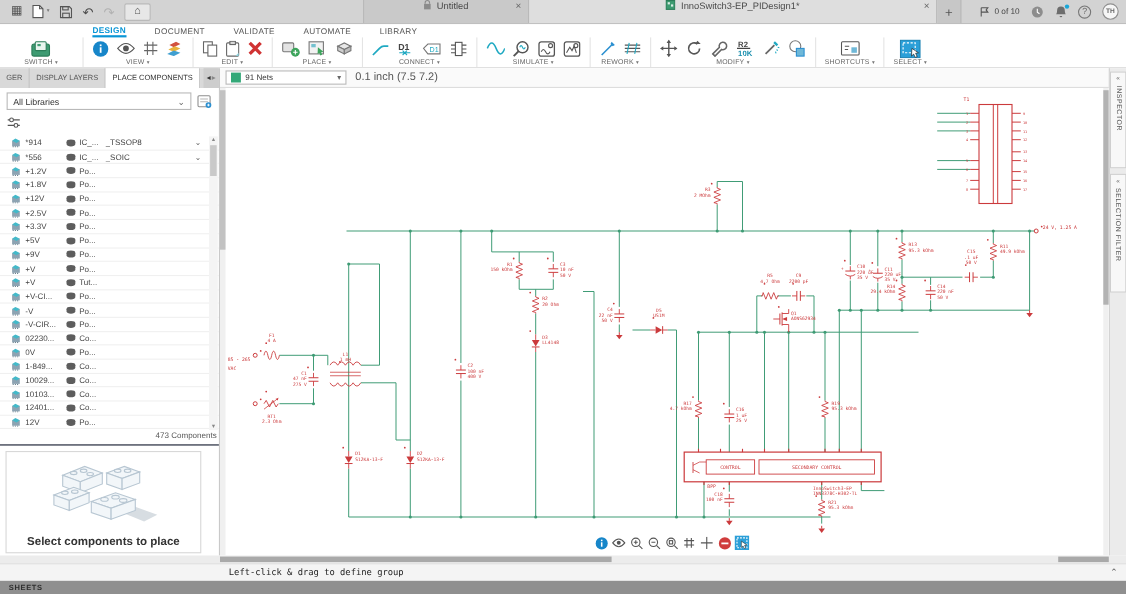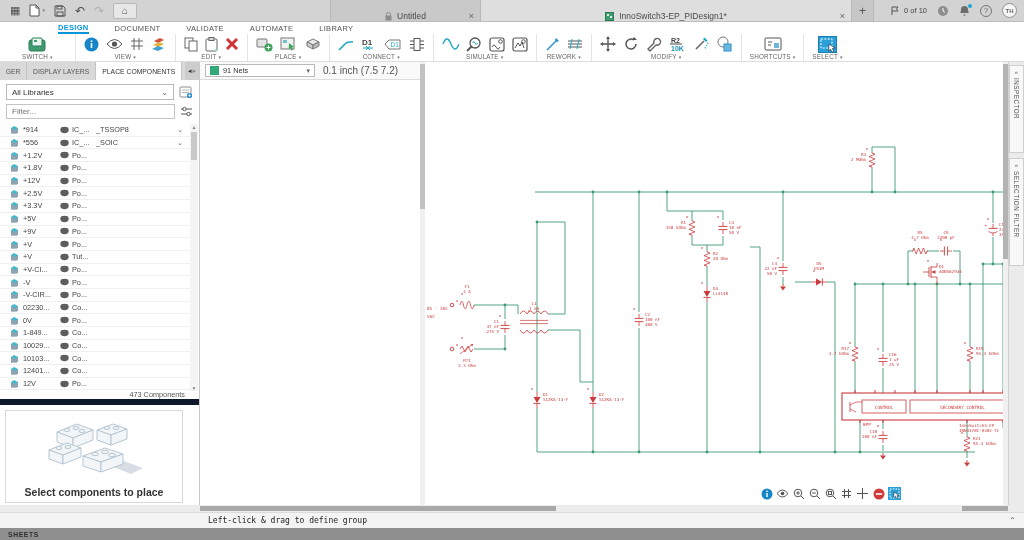--- a/index.html
+++ b/index.html
@@ -4,33 +4,33 @@
 <style>
 *{margin:0;padding:0;box-sizing:border-box}
 html,body{width:1024px;height:540px;overflow:hidden;font-family:"Liberation Sans",sans-serif;font-size:10px;color:#3c3c3c;background:#fff}
 svg{display:block}
 
 #titlebar{height:22px;background:#d3d3d3;border-bottom:1px solid #bcbcbc;display:flex;align-items:stretch}
 .tb-icons{display:flex;align-items:center;gap:9px;padding:0 10px;width:330px}
 .tb-ic{display:inline-flex;align-items:center;justify-content:center;color:#4d4d4d;font-size:12px;line-height:1;cursor:pointer}
 .tb-ic.dis{color:#b2b2b2}
 .homebox{width:24px;height:16px;background:#e7e7e7;border:1px solid #b9b9b9;border-radius:2px;display:flex;align-items:center;justify-content:center;font-size:10px;color:#555}
-.doc-tab{display:flex;align-items:flex-end;justify-content:center;gap:5px;border-left:1px solid #b9b9b9;position:relative;font-size:8.5px;color:#4a4a4a}
+.doc-tab{display:flex;align-items:flex-start;justify-content:center;gap:5px;border-left:1px solid #b9b9b9;position:relative;font-size:8.5px;color:#4a4a4a}
 #tab1{width:150px;background:#c9c9c9}
 #tab2{width:372px;background:#dedede;border-right:1px solid #b9b9b9}
 .tabx{position:absolute;right:6px;font-size:9px;color:#666;cursor:pointer}
 .plus-tab{width:22px;display:flex;align-items:center;justify-content:center;background:#c7c7c7;border-right:1px solid #b9b9b9;font-size:12px;color:#555;cursor:pointer}
 .tb-right{margin-left:auto;display:flex;align-items:center;gap:10px;padding-right:7px}
 .jobcount{display:flex;align-items:center;gap:3px;font-size:7.5px;color:#444}
 .bellwrap{position:relative}
 .belldot{position:absolute;top:-1px;right:-2px;width:4px;height:4px;border-radius:50%;background:#1aa7d8}
 .helpc{width:12px;height:12px;border:1px solid #777;border-radius:50%;display:flex;align-items:center;justify-content:center;font-size:8px;color:#666}
 .avatar{width:15px;height:15px;border:1px solid #8f8f8f;border-radius:50%;background:#f6f6f6;display:flex;align-items:center;justify-content:center;font-size:6px;font-weight:bold;color:#666}
 
-#ribbontabs{height:12px;background:#fff;display:flex;align-items:stretch;gap:26px;padding-left:58px;font-size:7.5px}
+#ribbontabs{height:12px;background:#fff;display:flex;align-items:stretch;gap:26px;padding-left:84px;font-size:7.5px}
 .rtabitem{display:flex;align-items:center;color:#555;letter-spacing:.3px;cursor:pointer}
 .rtabitem.active{color:#0a96d6;font-weight:bold;border-bottom:2px solid #0a96d6}
 
 #toolbar{height:28px;background:#fff;border-bottom:1px solid #ddd;display:flex;align-items:stretch}
 .tgroup{display:flex;flex-direction:column;align-items:center;justify-content:space-between;padding:1px 8px 0 8px;border-right:1px solid #e4e4e4}
 .ticons{display:flex;align-items:center;gap:7px;height:18px}
 .tlabel{font-size:6.3px;color:#666;display:flex;align-items:center;gap:2px;padding-bottom:1px;letter-spacing:.2px}
 .caret{font-size:5px;color:#777}
 .tbi{display:inline-flex}
 
@@ -54,25 +54,25 @@
 .trow{display:flex;align-items:center;height:12.7px;border-bottom:1px solid #f0f0f0;padding-left:10px;font-size:7.3px;color:#444;cursor:pointer}
 .trow .cicon{width:9px;margin-right:4px}
 .trow .cname{width:37px;overflow:hidden;white-space:nowrap}
 .trow .licon{width:9px;margin-right:3px}
 .trow .clib{width:24px;overflow:hidden;white-space:nowrap}
 .trow .cvar{flex:1;overflow:hidden;white-space:nowrap}
 .trow .cchev{margin-right:16px;font-size:7px;color:#666}
 #tscroll{position:absolute;right:1px;top:0;width:8px;height:100%;background:#f4f4f4;display:flex;flex-direction:column;align-items:center;font-size:5px;color:#888}
 #tscroll .thumb{width:6px;height:28px;background:#c9c9c9;margin-top:2px}
 #tscroll .sdown{margin-top:auto}
-.tfoot{height:14px;border-bottom:6px solid #0f172a;display:flex;align-items:flex-end;justify-content:flex-end;padding-right:14px;font-size:7.3px;color:#555}
+.tfoot{height:14px;border-bottom:1px solid #0f172a;display:flex;align-items:flex-start;justify-content:flex-end;padding-right:2px;font-size:7.3px;color:#555}
 .placecard{margin:5px 16px 2px 5px;border:1px solid #d8d8d8;flex:1;display:flex;flex-direction:column;align-items:center;justify-content:center;gap:8px}
 .placecap{font-size:10.5px;color:#333;font-weight:bold}
 
-#centercol{flex:1;display:flex;flex-direction:row;background:#fff;min-width:0}
+#centercol{flex:1;display:flex;flex-direction:column;background:#fff;min-width:0}
 #canvasbar{height:18px;background:#fafafa;border-bottom:1px solid #ddd;display:flex;align-items:center;gap:8px;padding:0 5px}
 .netsel{width:110px;height:13px;border:1px solid #b9b9b9;background:#fff;display:flex;align-items:center;gap:4px;padding:0 4px;font-size:7.3px;color:#333;cursor:pointer}
 .netsw{width:9px;height:9px;background:#33a878}
 .netsel .caret2{margin-left:auto;font-size:7px;color:#666}
 .coords{font-size:10px;color:#555;width:92px}
 .cmdline{flex:1;height:13px;background:#ececec;border:1px solid #d4d4d4;font-size:7.3px;color:#555;padding:0 6px;outline:none;font-family:"Liberation Sans",sans-serif}
 .cmdline::placeholder{color:#9d9d9d}
 #canvas{flex:1;position:relative;overflow:hidden;background:#fff}
 #viewtools{position:absolute;left:338px;bottom:4px;display:flex;align-items:center;gap:3px;background:rgba(255,255,255,.92);padding:1px 2px}
 .vt{width:13px;height:13px;display:flex;align-items:center;justify-content:center;cursor:pointer}
@@ -455,21 +455,20 @@
       <span>
         <svg width="14" height="14" viewBox="0 0 14 14">
             <rect x="1" y="2" width="11" height="10" rx="1" fill="#fff" stroke="#8f8f8f"></rect>
             <path d="M3 5h7M3 7.5h7" stroke="#b5b5b5"></path>
             <circle cx="10.5" cy="10.5" r="2.6" fill="#2b8fd0"></circle>
             <path d="M10.5 9.3v2.4M9.3 10.5h2.4" stroke="#fff" stroke-width=".8"></path>
           </svg>
       </span>
     </div>
     <div class="filtrow">
-      <input placeholder="Filter..." style="">
       <span>
         <svg width="13" height="11" viewBox="0 0 13 11">
             <path d="M1 3h11M1 8h11" stroke="#555"></path>
             <circle cx="4.5" cy="3" r="1.7" fill="#fff" stroke="#555"></circle>
             <circle cx="8.5" cy="8" r="1.7" fill="#fff" stroke="#555"></circle>
           </svg>
       </span>
     </div>
     <div id="rowsw" style="position:relative">
       <div id="rowswrap">

